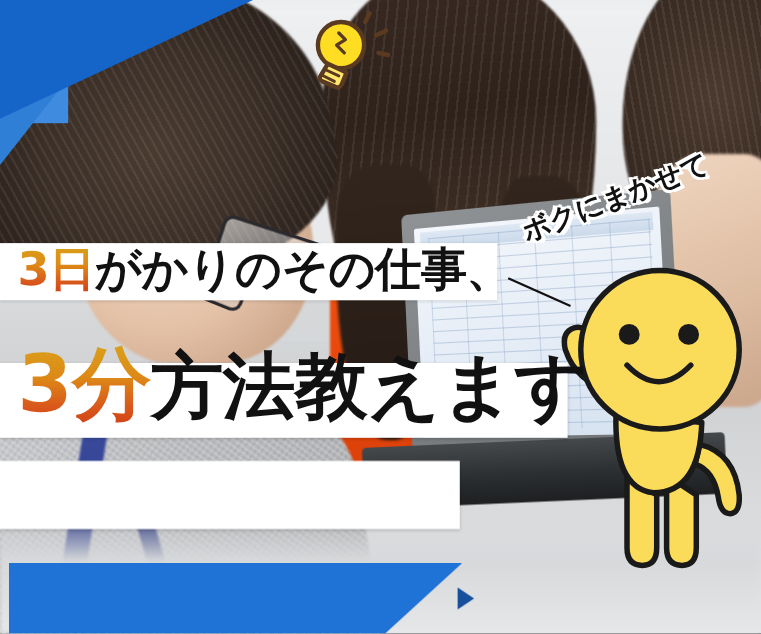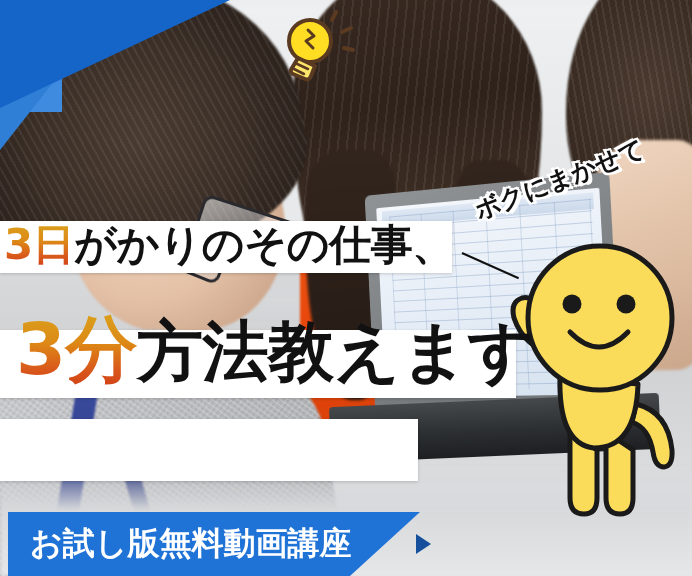--- a/index.html
+++ b/index.html
@@ -199,21 +199,21 @@
   }
   .band1{left:0;top:221px;width:452px;height:52px;}
   .band2{left:0;top:330px;width:516px;height:68px;}
   .band3{left:0;top:419px;width:418px;height:62px;}
 
   .line{
     position:absolute;white-space:nowrap;
     font-family:"DejaVu Sans","Liberation Sans",sans-serif;
     font-weight:700;letter-spacing:-.5px;
   }
-  .line1{left:4px;top:218px;font-size:42px;line-height:54px;color:#111;}
+  .line1{left:16px;top:218px;font-size:42px;line-height:54px;color:#111;}
   .line2{left:16px;top:306px;font-size:66px;line-height:86px;color:#111;}
   .line3{left:16px;top:416px;font-size:50px;line-height:66px;color:#111;}
 
   .hl{
     background:linear-gradient(180deg,#d9a41c 0%,#dd8a16 42%,#d9591b 74%,#cf3c16 100%);
     -webkit-background-clip:text;background-clip:text;color:transparent;
   }
   .line2 .hl{font-size:72px;}
 
   
@@ -358,19 +358,18 @@
     <span class="hl">3日</span><span>がかりのその仕事、</span>
   </div>
 
   <div class="line line2">
     <span class="hl">3分</span><span>方法教えます</span>
   </div>
 
 
   <div class="cta">
     <div class="cta-blue"></div>
-    <div class="cta-blue-label">お試し版無料動画講座</div>
     <div class="cta-link">
       <span class="cta-arrow"></span>
     </div>
   </div>
 
 </div>
 
 </body></html>

